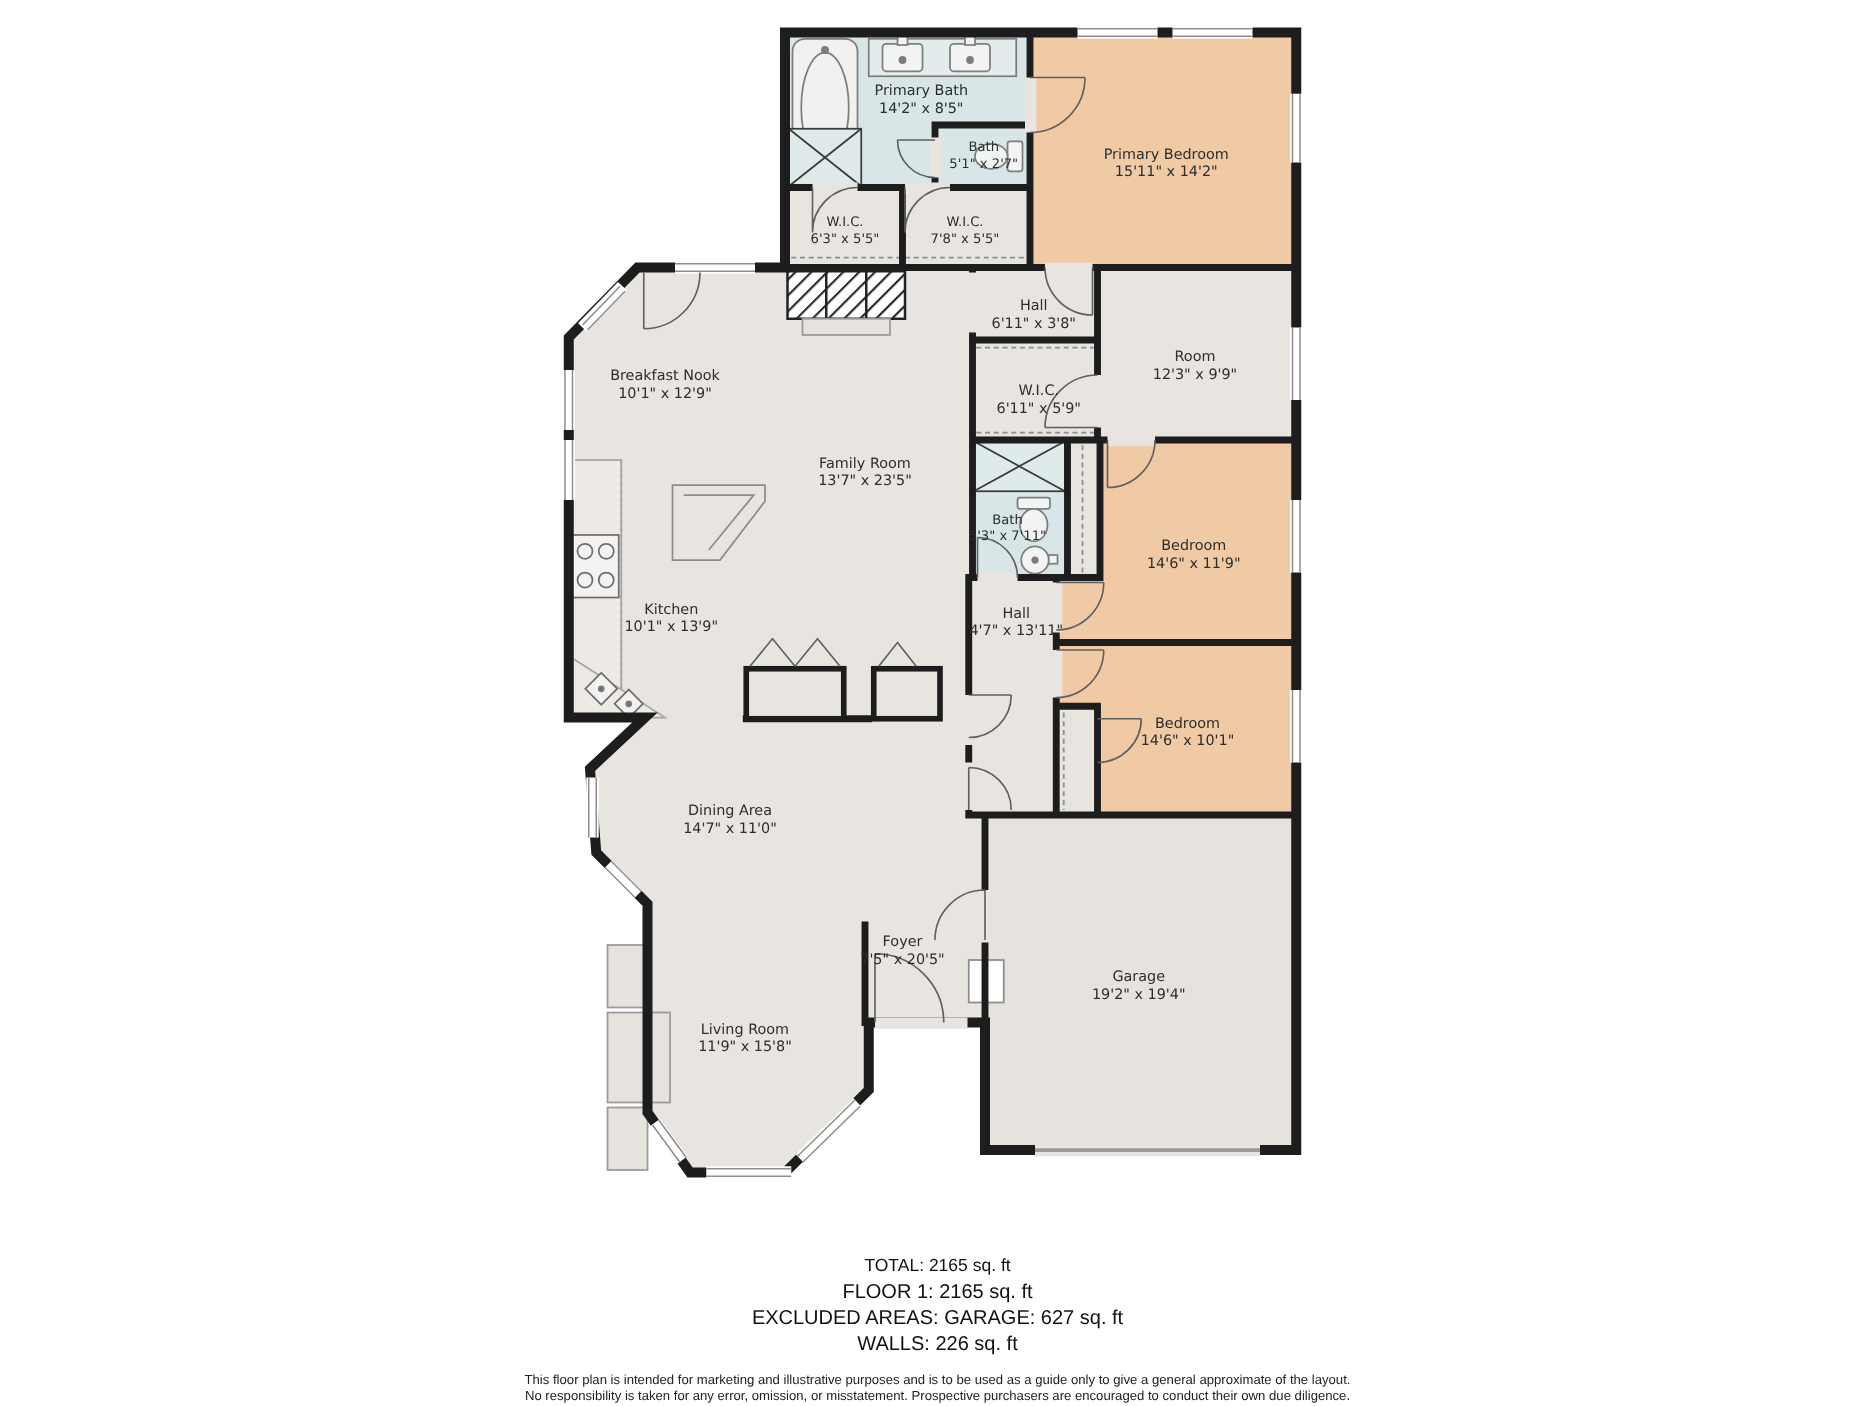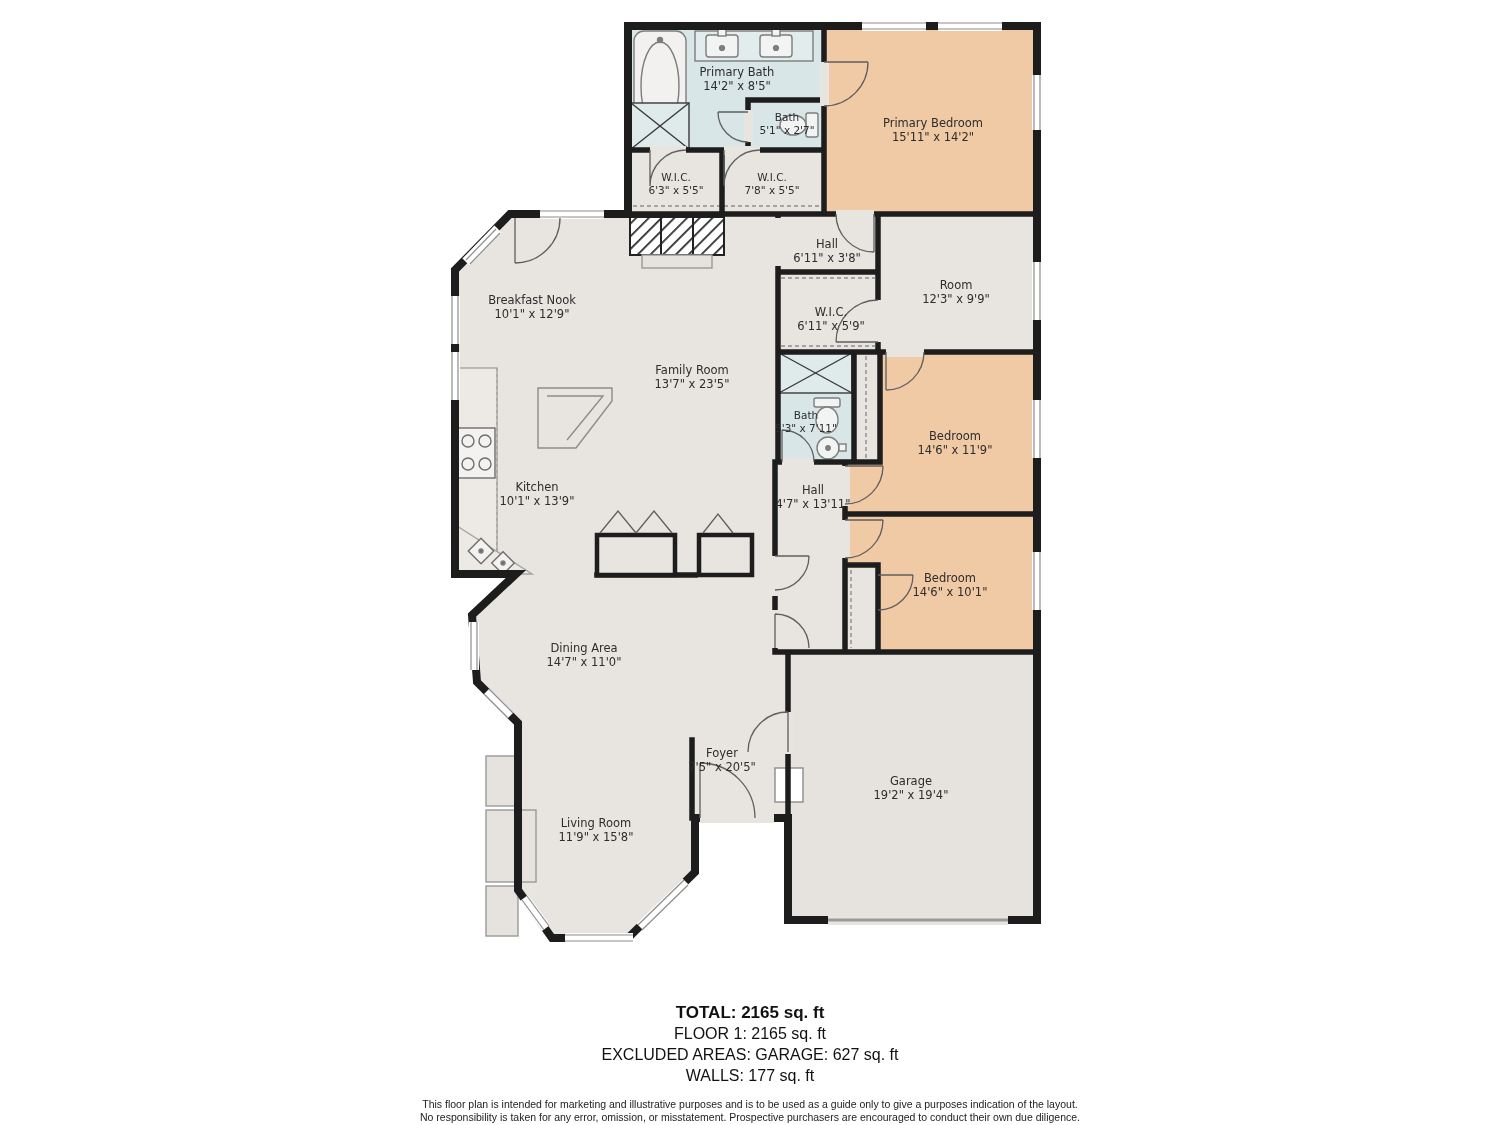--- a/index.html
+++ b/index.html
@@ -2,21 +2,21 @@
 <html><head>
 <meta charset="utf-8">
 <style>
   html,body{margin:0;padding:0;background:#ffffff;}
   body{width:1500px;height:1125px;position:relative;font-family:"DejaVu Sans",sans-serif;overflow:hidden;}
   #plan{position:absolute;left:0;top:0;}
   .room-label{font-size:11.5px;fill:#2d2d2d;}
   .room-label-sm{font-size:10.5px;fill:#2d2d2d;}
   .footer{position:absolute;left:0;top:1002px;width:1500px;text-align:center;color:#111;
           font-family:"Liberation Sans",sans-serif;}
-  .footer .total{font-size:17px;font-weight:bold;line-height:21px;}
+  .footer .total{font-size:14px;font-weight:normal;line-height:21px;}
   .footer .sumline{font-size:16px;line-height:21px;}
   .footer .disclaimer{margin-top:12px;font-size:10.5px;line-height:13px;color:#222;}
 </style>
 </head>
 <body>
 
 <svg id="plan" width="1500" height="1125" viewBox="0 0 1500 1125" xmlns="http://www.w3.org/2000/svg">
   <defs>
     <pattern id="hatch" width="9" height="9" patternTransform="rotate(45)" patternUnits="userSpaceOnUse">
       <rect width="9" height="9" fill="#ffffff"></rect>
@@ -335,18 +335,18 @@
       <text x="596" y="827">Living Room</text>
       <text x="596" y="841">11'9" x 15'8"</text>
     </g>
   </g>
 </svg>
 
 <div class="footer">
   <div class="total">TOTAL: 2165 sq. ft</div>
   <div class="sumline">FLOOR 1: 2165 sq. ft</div>
   <div class="sumline">EXCLUDED AREAS: GARAGE: 627 sq. ft</div>
-  <div class="sumline">WALLS: 177 sq. ft</div>
+  <div class="sumline">WALLS: 226 sq. ft</div>
   <div class="disclaimer">
-    <div>This floor plan is intended for marketing and illustrative purposes and is to be used as a guide only to give a purposes indication of the layout.</div>
+    <div>This floor plan is intended for marketing and illustrative purposes and is to be used as a guide only to give a general approximate of the layout.</div>
     <div>No responsibility is taken for any error, omission, or misstatement. Prospective purchasers are encouraged to conduct their own due diligence.</div>
   </div>
 </div>
 
 </body></html>

